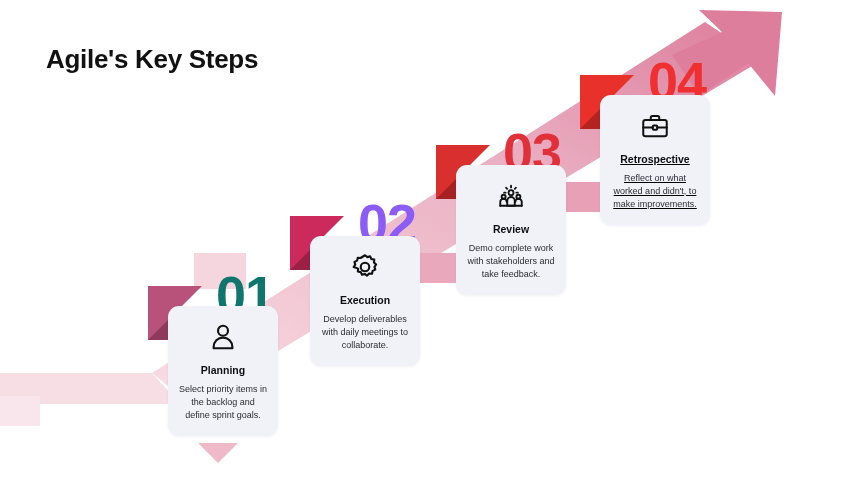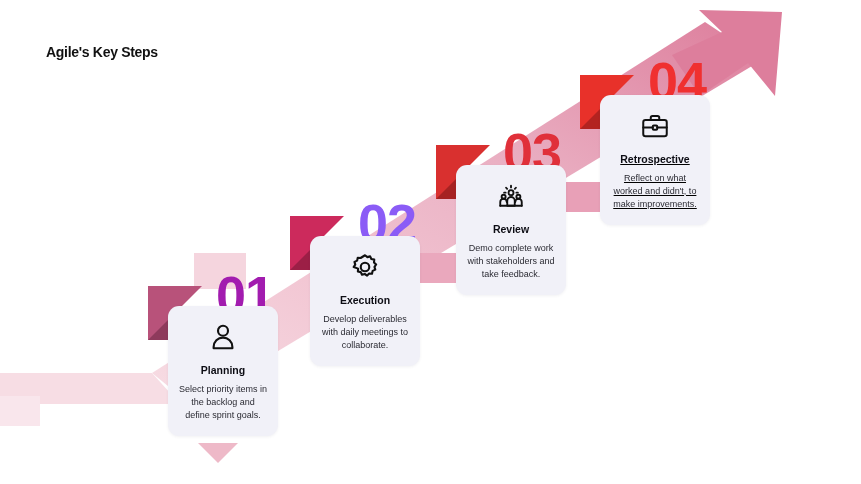--- a/index.html
+++ b/index.html
@@ -22,21 +22,21 @@
     height: 484px;
     overflow: hidden;
     background: #ffffff;
   }
 
   
   #page-title {
     position: absolute;
     left: 46px;
     top: 44px;
-    font-size: 14px;
+    font-size: 26px;
     font-weight: bold;
     color: #111111;
     letter-spacing: -0.3px;
     white-space: nowrap;
     z-index: 40;
   }
 
   
   #ribbon-layer {
     position: absolute;
@@ -153,21 +153,21 @@
 
     <path d="M 198,443 L 238,443 L 218,463 Z" fill="#eeb9c8"></path>
   </svg>
 
   <div class="step" id="step-1">
     <svg class="corner-tab" viewBox="0 0 54 54">
       <path d="M 0,0 L 54,0 L 20,34 L 20,54 L 0,54 Z" fill="#b8527a"></path>
       <path d="M 0,54 L 20,54 L 20,34 Z" fill="#8e3a5c"></path>
     </svg>
 
-    <div class="step-number" style="color:#a21caf">01</div>
+    <div class="step-number" style="color:#0f766e">01</div>
 
     <div class="card">
       <svg class="card-icon" viewBox="0 0 24 24" fill="none" stroke="currentColor" stroke-width="1.7" stroke-linecap="round" stroke-linejoin="round">
         <circle cx="12" cy="7" r="4"></circle>
         <path d="M4.5 21 v-1 a7.5 7.5 0 0 1 15 0 v1 Z"></path>
       </svg>
       <div class="card-title">Planning</div>
       <div class="card-desc">Select priority items in the backlog and define sprint goals.</div>
     </div>
   </div>

